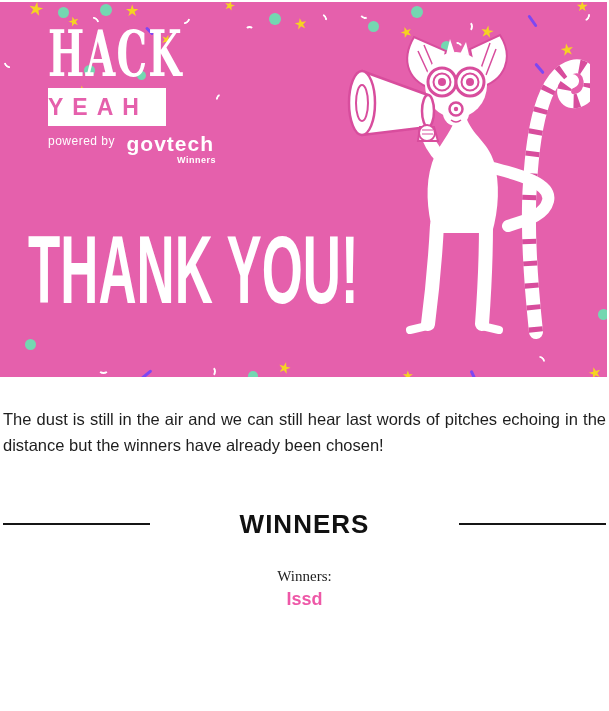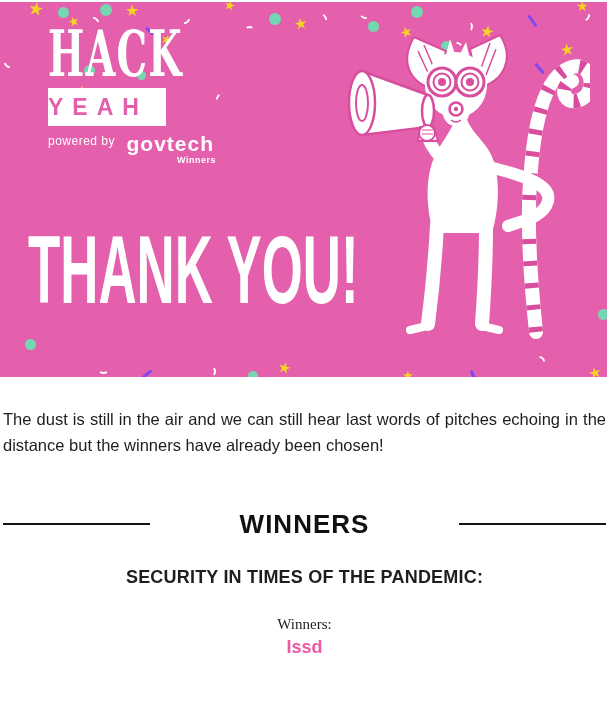--- a/index.html
+++ b/index.html
@@ -170,17 +170,16 @@
 
   <div class="content">
     <p class="para">The dust is still in the air and we can still hear last words of pitches echoing in the distance but the winners have already been chosen!</p>
 
     <div class="winners-row">
       <div class="rule"></div>
       <h2 class="winners-h">WINNERS</h2>
       <div class="rule"></div>
     </div>
 
-    <h3 class="category">SECURITY IN TIMES OF THE PANDEMIC:</h3>
     <div class="winners-label">Winners:</div>
     <a class="winner-name">Issd</a>
   </div>
 </div>
 
 </body></html>

